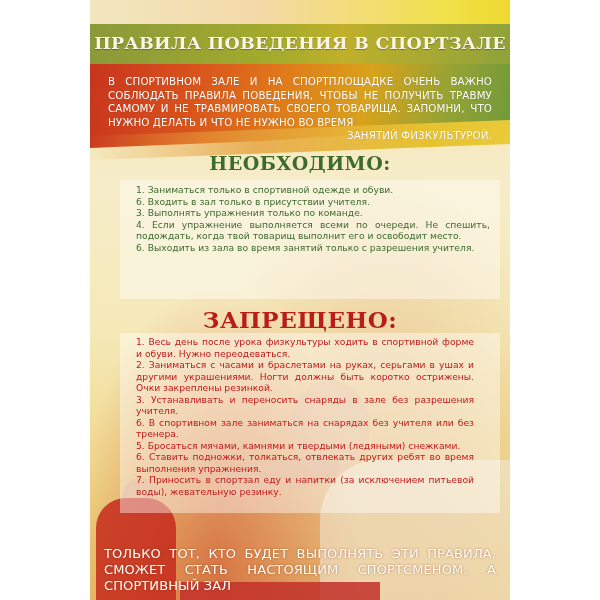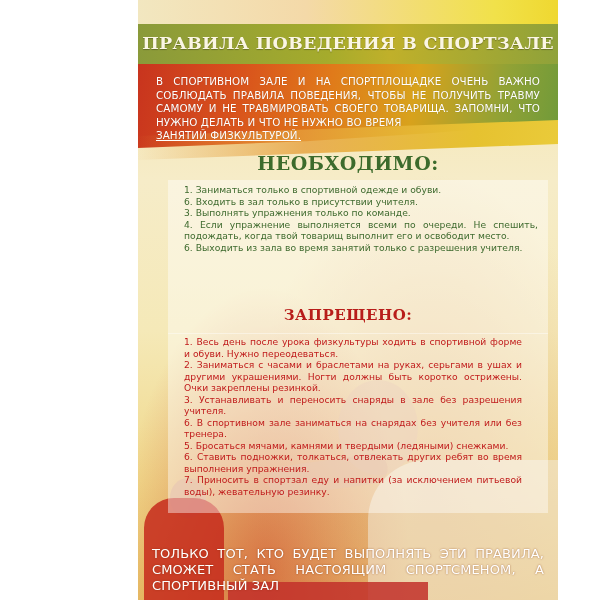--- a/index.html
+++ b/index.html
@@ -3,49 +3,48 @@
 <meta charset="utf-8">
 <style>
   html, body { margin:0; padding:0; background:#ffffff; }
   body { width:600px; height:600px; position:relative; overflow:hidden; font-family:"DejaVu Sans", sans-serif; }
   .poster {
     position:absolute; left:90px; top:0; width:420px; height:600px; overflow:hidden;
     background:
       radial-gradient(ellipse at 30% 95%, rgba(200,50,30,0.55) 0%, rgba(200,50,30,0) 35%),
       radial-gradient(ellipse at 70% 80%, rgba(225,170,120,0.6) 0%, rgba(225,170,120,0) 45%),
       linear-gradient(180deg, #f4e2a8 0%, #f6ecc8 30%, #f5e9b8 55%, #f0d88a 80%, #e8c268 100%);
-    margin-left: 48px;
   }
   .band-top { position:absolute; left:0; top:0; width:100%; height:28px;
     background:linear-gradient(90deg,#f2e7c0 0%,#f4d9a8 40%,#f1e14a 85%,#efd830 100%); }
   .title-band { position:absolute; left:0; top:24px; width:100%; height:42px;
     background:linear-gradient(90deg,#8a9a3a 0%,#a5ab2c 45%,#c0b02a 60%,#8fa23a 100%); }
   .title { position:absolute; left:0; top:33px; width:100%; text-align:center; color:#fbf6e4;
     font-family:"DejaVu Serif", serif; font-weight:bold; font-size:17.5px; letter-spacing:0.3px;
     text-shadow:0 1px 1px rgba(0,0,0,0.3); }
   .intro-band { position:absolute; left:0; top:64px; width:100%; height:84px;
     background:linear-gradient(100deg,#c8341e 0%,#d9541c 25%,#e07a1a 45%,#d8a21c 65%,#92a235 85%,#6f9a3a 100%);
     clip-path:polygon(0 0,100% 0,100% 70%,70% 82%,40% 92%,0 100%); }
   .intro-band2 { position:absolute; left:0; top:120px; width:100%; height:40px;
     background:linear-gradient(100deg,rgba(255,255,255,0.0) 0%,rgba(230,160,60,0.8) 40%,#e6c230 80%,#eacb3a 100%);
     clip-path:polygon(0 40%,100% 0,100% 60%,0 100%); }
   .intro { position:absolute; left:18px; top:75px; width:384px; color:#ffffff; font-size:10.3px;
     line-height:13.5px; text-align:justify; letter-spacing:0.1px; text-transform:uppercase;
     text-shadow:0 0 1px rgba(0,0,0,0.25); }
-  .intro .last { text-align:left; display:block;text-decoration:underline; }
+  .intro .last { text-align:right; display:block; }
   .h-need { position:absolute; left:0; top:152px; width:100%; text-align:center;
     font-family:"DejaVu Serif", serif; font-weight:bold; font-size:19px; color:#3c6b2c; letter-spacing:0.5px; }
   .box { position:absolute; left:30px; width:380px; background:rgba(255,255,255,0.42); box-sizing:border-box; }
-  .box-need { top:180px; height:154px; padding:4px 10px 0 16px; }
+  .box-need { top:180px; height:119px; padding:4px 10px 0 16px; }
   .box-forbid { top:333px; height:180px; padding:3px 26px 0 16px; }
   .rule { font-size:9.2px; line-height:11.5px; text-align:justify; }
   .need .rule { color:#3e6a2e; }
   .forbid .rule { color:#c01b1b; }
   .h-forbid { position:absolute; left:0; top:306px; width:100%; text-align:center;
-    font-family:"DejaVu Serif", serif; font-weight:bold; font-size:15px; color:#b81d1a; letter-spacing:0.5px; }
+    font-family:"DejaVu Serif", serif; font-weight:bold; font-size:23px; color:#b81d1a; letter-spacing:0.5px; }
   .photo { position:absolute; left:0; top:430px; width:100%; height:170px; }
   .kid { position:absolute; left:6px; top:68px; width:80px; height:102px; background:#c52a1c; border-radius:30px 30px 0 0; opacity:0.85; }
   .kid-head { position:absolute; left:32px; top:48px; width:36px; height:40px; background:#d9a27c; border-radius:50%; opacity:0.8; }
   .man-head { position:absolute; left:200px; top:-50px; width:80px; height:95px; background:#e0b394; border-radius:50%; opacity:0.45; }
   .man-body { position:absolute; left:230px; top:30px; width:190px; height:140px; background:#f3ead8; border-radius:60px 0 0 0; opacity:0.55; }
   .arm { position:absolute; left:130px; top:30px; width:120px; height:30px; background:#dba582; border-radius:15px; opacity:0.55; transform:rotate(-8deg); }
   .table { position:absolute; left:90px; top:152px; width:200px; height:18px; background:#c2302a; opacity:0.85; }
   .outro { position:absolute; left:14px; top:546px; width:392px; color:#ffffff; font-size:13px;
     line-height:16px; text-align:justify; text-transform:uppercase; letter-spacing:0.1px;
     text-shadow:0 0 2px rgba(120,40,0,0.6); }

